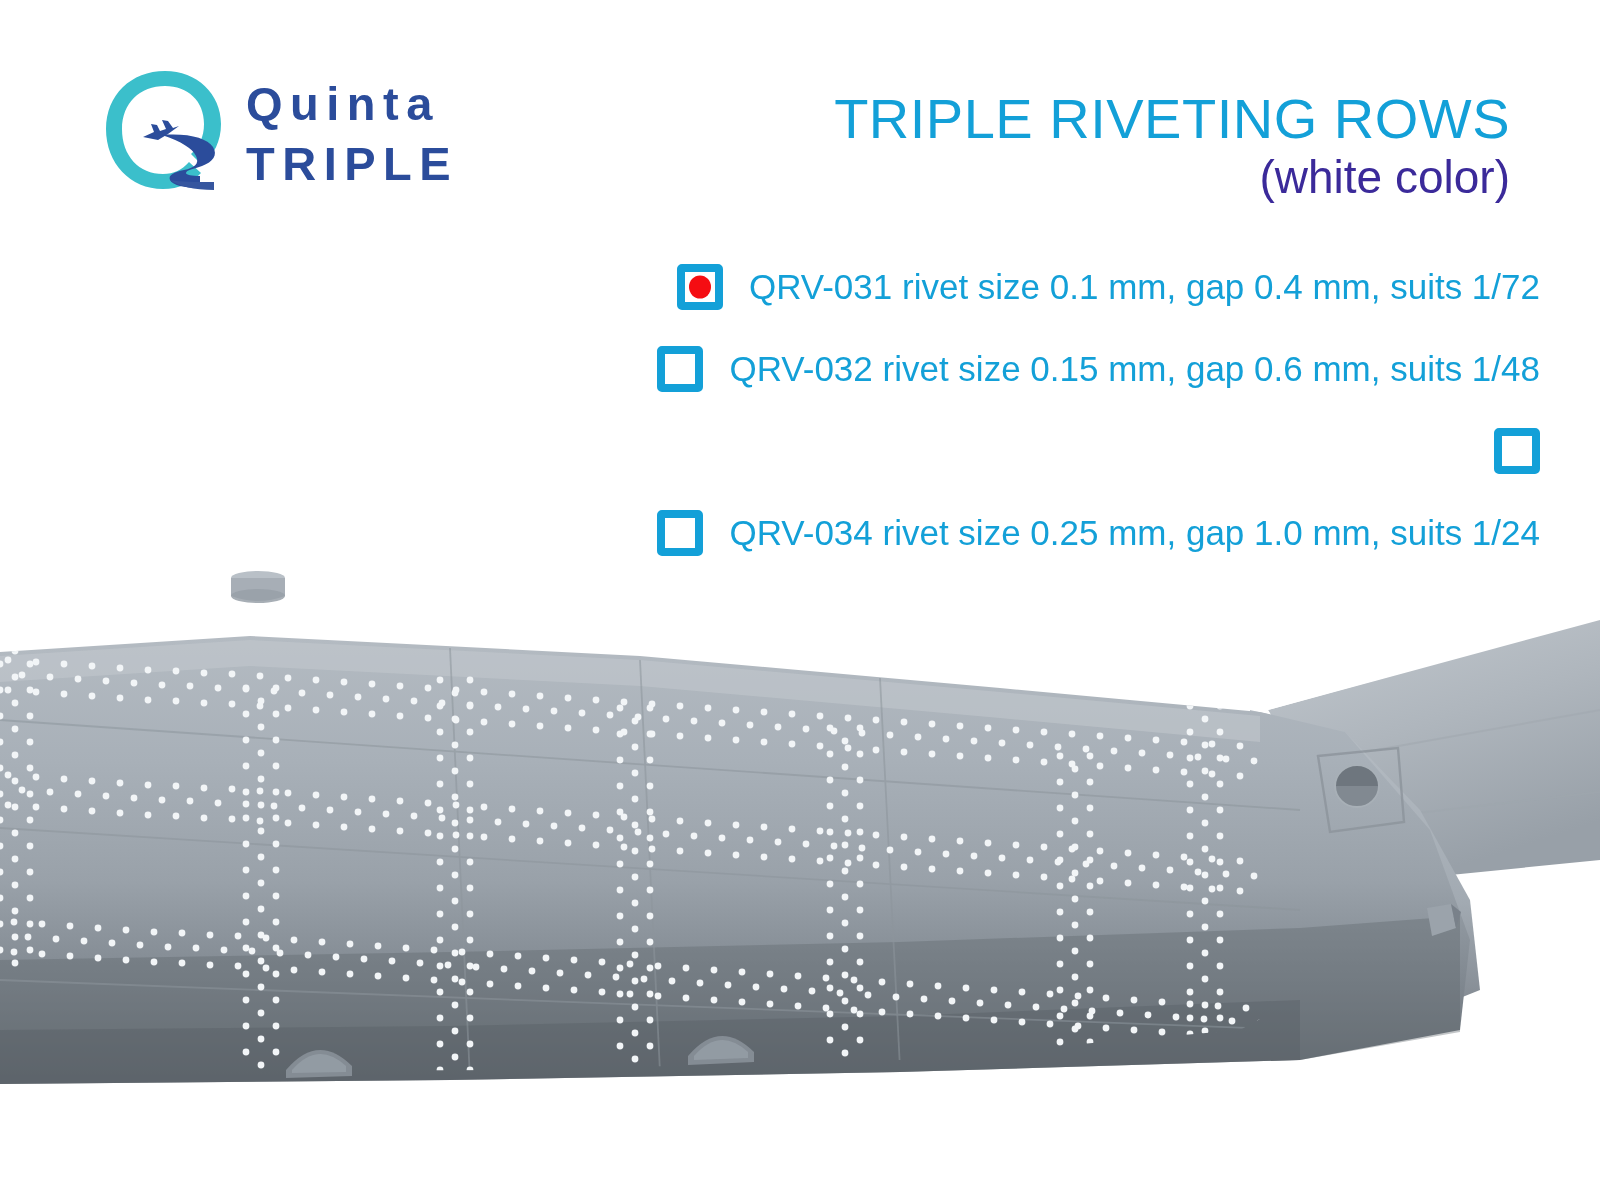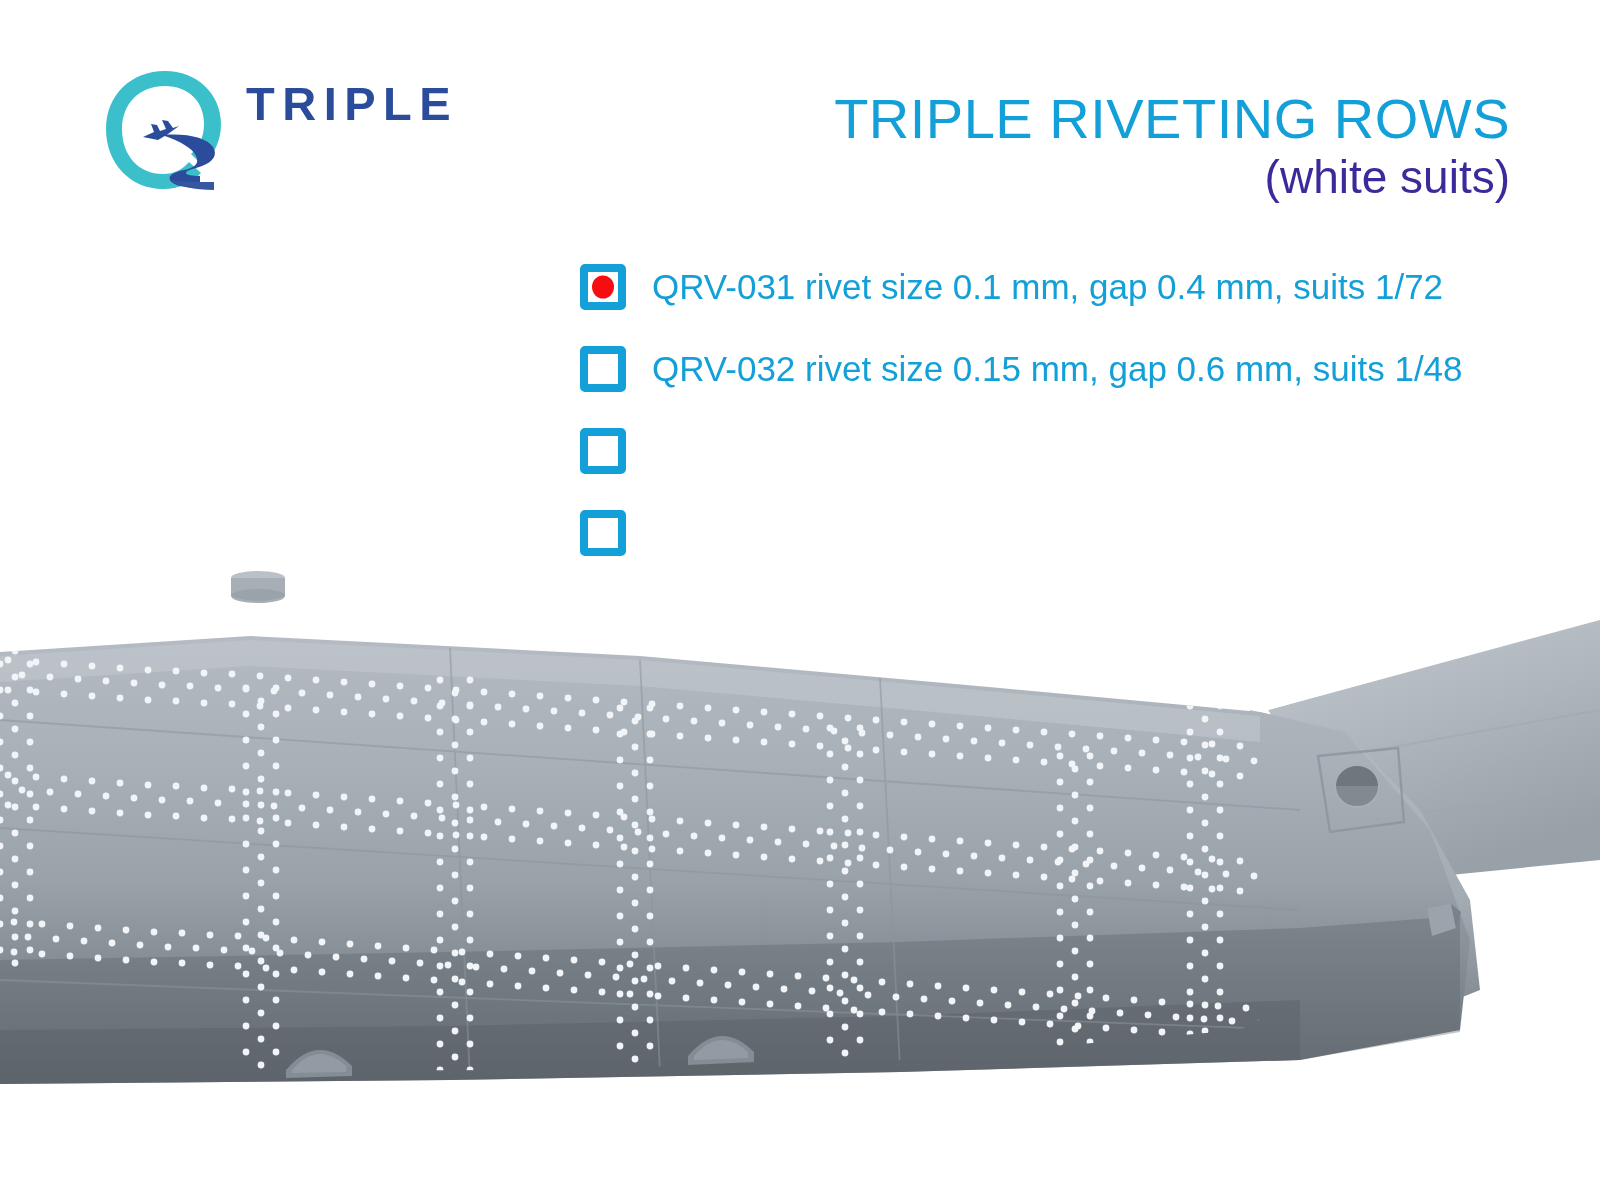--- a/index.html
+++ b/index.html
@@ -29,21 +29,21 @@
   }
   .subtitle {
     position:absolute; right:90px; top:150px;
     color:#3B2A9A; font-size:46px; font-weight:normal;
     white-space:nowrap; text-align:right;
   }
 
   
   .options { position:absolute; left:580px; top:246px; width:960px; }
   .option-row {
-    position:relative; height:82px; display:flex; align-items:center;
+    position:relative; height:82px; display:flex; align-items:center;justify-content:flex-end;
   }
   .checkbox {
     width:46px; height:46px; flex:0 0 46px;
     border:8px solid #13A0D8; border-radius:5px;
     background:#ffffff; position:relative;
   }
   .checkbox .dot {
     position:absolute; left:50%; top:50%;
     transform:translate(-50%,-50%);
     width:22px; height:23px; border-radius:50%;
@@ -102,26 +102,27 @@
                    L 104 114
                    C 96 114, 90 113, 90 111
                    C 90 108, 98 107, 106 104
                    C 117 100, 122 93, 117 85
                    C 111 76, 92 71, 66 73 Z" fill="#2B4C9B"></path>
           <path d="M74 118 C 82 124, 98 128, 118 128 L 118 120 C 100 120, 86 120, 74 118 Z" fill="#36569F"></path>
         </svg>
       </div>
 
       <div class="logo-words">
+        <div class="logo-line">Quinta</div>
         <div class="logo-line">TRIPLE</div>
       </div>
     </div>
 
     <div class="title">TRIPLE RIVETING ROWS</div>
-    <div class="subtitle">(white suits)</div>
+    <div class="subtitle">(white color)</div>
   </div>
 
   <div class="options">
 
     <div class="option-row">
       <span class="checkbox">
         <span class="dot"></span>
       </span>
       <span class="option-label">QRV-031 rivet size 0.1 mm, gap 0.4 mm, suits 1/72</span>
     </div>
@@ -130,20 +131,21 @@
       <span class="checkbox"></span>
       <span class="option-label">QRV-032 rivet size 0.15 mm, gap 0.6 mm, suits 1/48</span>
     </div>
 
     <div class="option-row">
       <span class="checkbox"></span>
     </div>
 
     <div class="option-row">
       <span class="checkbox"></span>
+      <span class="option-label">QRV-034 rivet size 0.25 mm, gap 1.0 mm, suits 1/24</span>
     </div>
   </div>
 
   <div class="photo">
     <svg width="1600" height="628" viewBox="0 0 1600 628">
       <defs>
         <linearGradient id="fusBody" x1="0" y1="0" x2="0" y2="1">
           <stop offset="0%" stop-color="#B4BBC2"></stop>
           <stop offset="28%" stop-color="#A8B0B8"></stop>
           <stop offset="55%" stop-color="#99A1A9"></stop>

